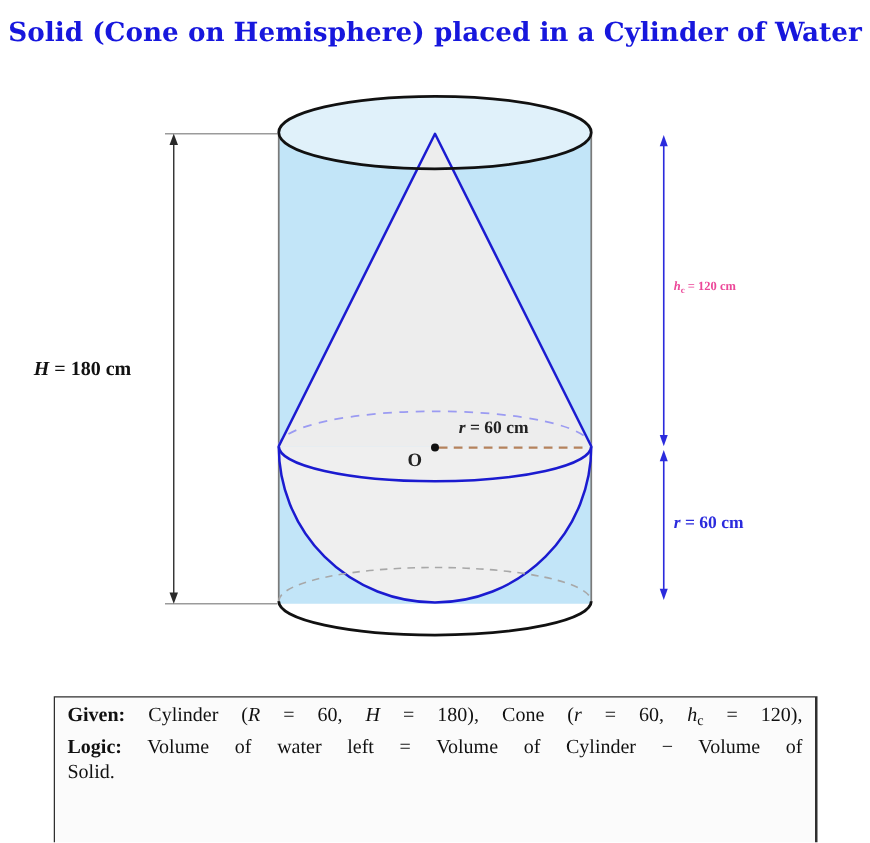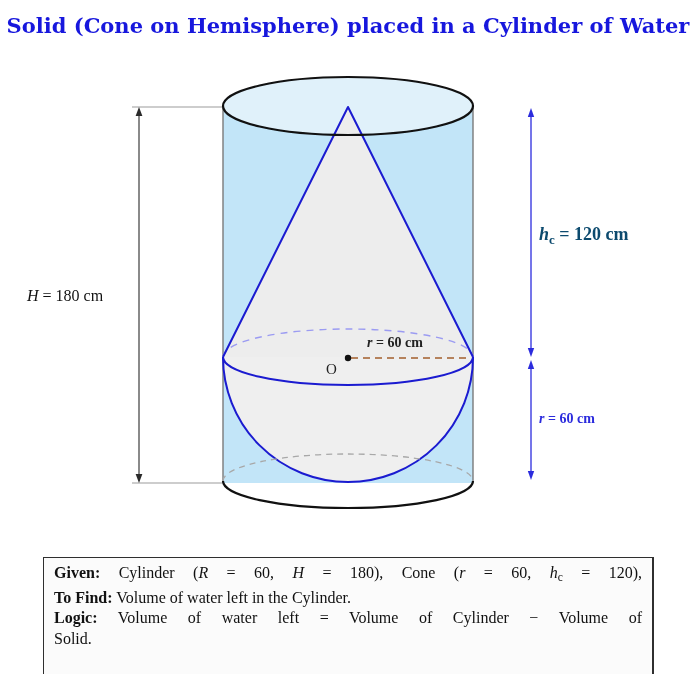--- a/index.html
+++ b/index.html
@@ -6,23 +6,23 @@
   .page{
     position:relative;width:696px;height:674px;background:#ffffff;overflow:hidden;
     font-family:"Liberation Serif",serif;color:#111;
   }
   .title{
     position:absolute;left:0;top:13px;width:696px;text-align:center;
     font-family:"DejaVu Serif",serif;font-weight:bold;font-size:21px;
     color:#1717dd;letter-spacing:0px;white-space:nowrap;
   }
   .diagram-svg{position:absolute;left:0;top:0;}
-  .lbl{position:absolute;white-space:nowrap;font-family:"Liberation Serif",serif;}
+  .lbl{position:absolute;white-space:nowrap;font-family:"Liberation Serif",serif;font-weight:bold;}
   .lbl-H{left:27px;top:287px;font-size:16px;color:#111;}
-  .lbl-hc{left:539px;top:224px;font-size:18px;font-weight:bold;color:#0c4a6e;}
+  .lbl-hc{left:539px;top:224px;font-size:10px;font-weight:bold;color:#ec4899;}
   .lbl-rr{left:539px;top:411px;font-size:14px;font-weight:bold;color:#2b2bdd;}
   .lbl-ri{left:367px;top:335px;font-size:14px;font-weight:bold;color:#222;}
   .lbl-O{left:326px;top:361px;font-size:15px;color:#222;}
   .i{font-style:italic;}
   .b{font-weight:bold;}
   .sub{font-size:0.72em;vertical-align:-0.28em;}
   .info-box{
     position:absolute;left:43px;top:557px;width:611px;height:132px;box-sizing:border-box;
     background:#fbfbfb;border:1.2px solid #2f2f2f;border-right-width:2.2px;border-bottom-width:2.2px;
     padding:5px 10px 0 10px;font-size:16px;line-height:20.5px;color:#111;
@@ -82,18 +82,17 @@
   </svg>
 
   <div class="lbl lbl-H"><span class="i">H</span><span> = 180 cm</span></div>
   <div class="lbl lbl-hc"><span class="i">h</span><span class="sub">c</span><span> = 120 cm</span></div>
   <div class="lbl lbl-rr"><span class="i">r</span><span> = 60 cm</span></div>
   <div class="lbl lbl-ri"><span class="i">r</span><span> = 60 cm</span></div>
   <div class="lbl lbl-O">O</div>
 
   <div class="info-box">
     <div class="info-line just"><span class="b">Given:</span><span> Cylinder (</span><span class="i">R</span><span> = 60, </span><span class="i">H</span><span> = 180), Cone (</span><span class="i">r</span><span> = 60, </span><span class="i">h</span><span class="sub">c</span><span> = 120),</span></div>
-    <div class="info-line"><span class="b">To Find:</span><span> Volume of water left in the Cylinder.</span></div>
     <div class="info-line just"><span class="b">Logic:</span><span> Volume of water left = Volume of Cylinder − Volume of</span></div>
     <div class="info-line"><span>Solid.</span></div>
   </div>
 
 </div>
 
 </body></html>

